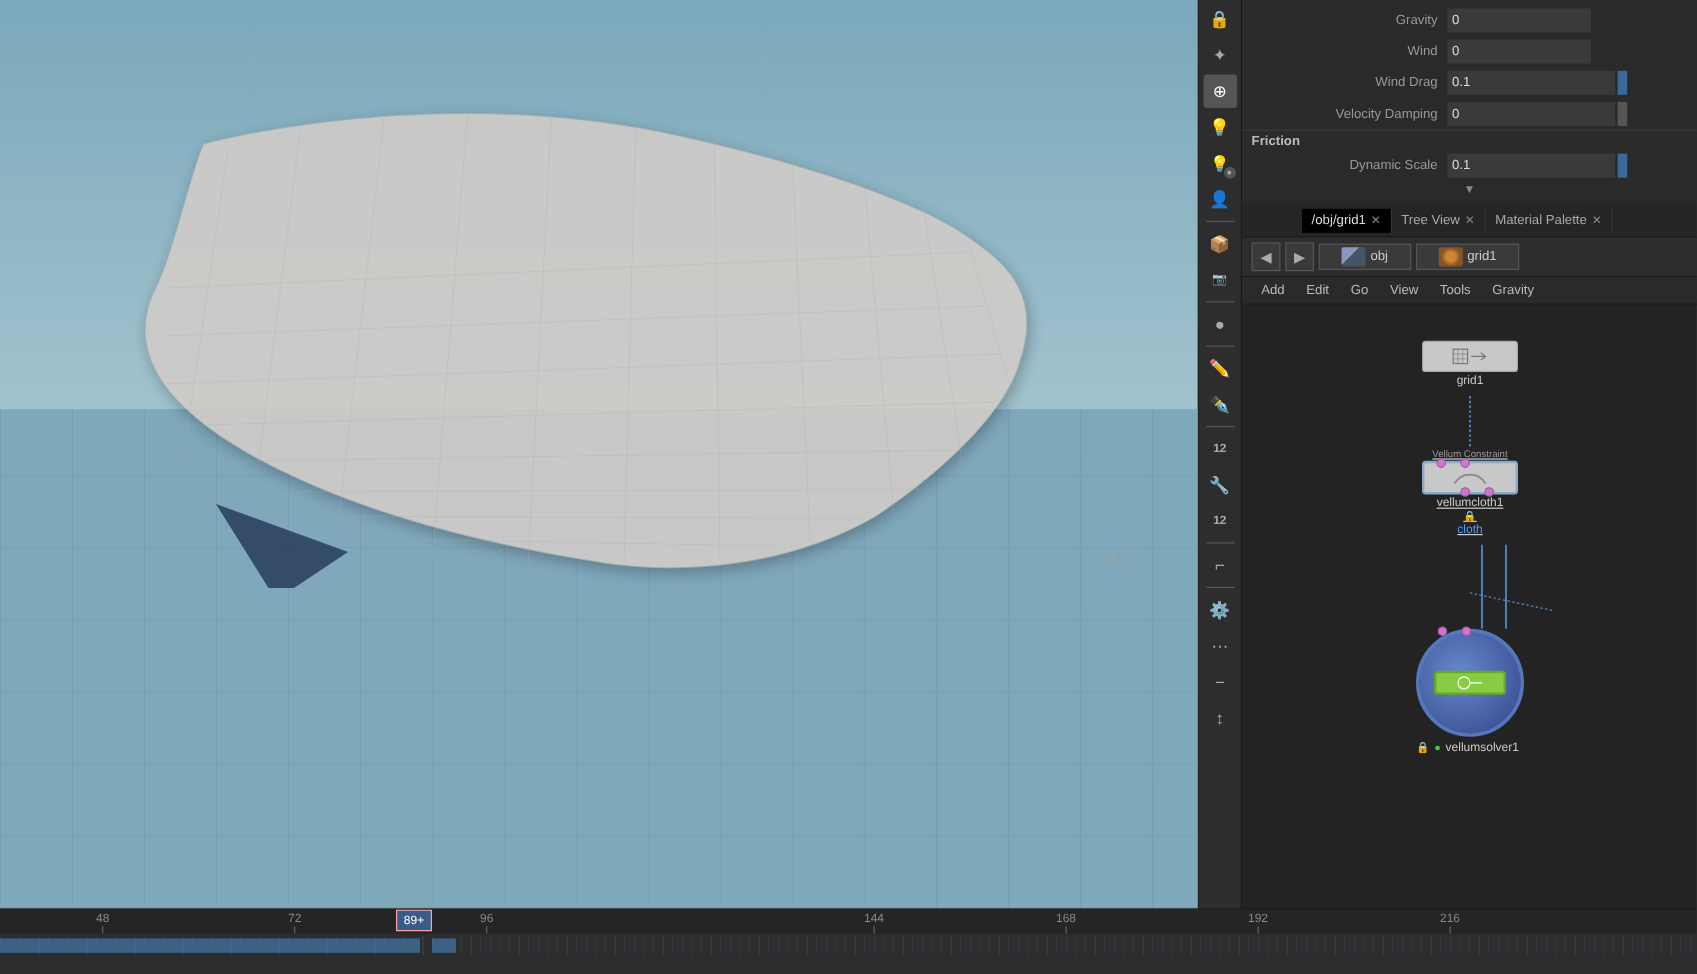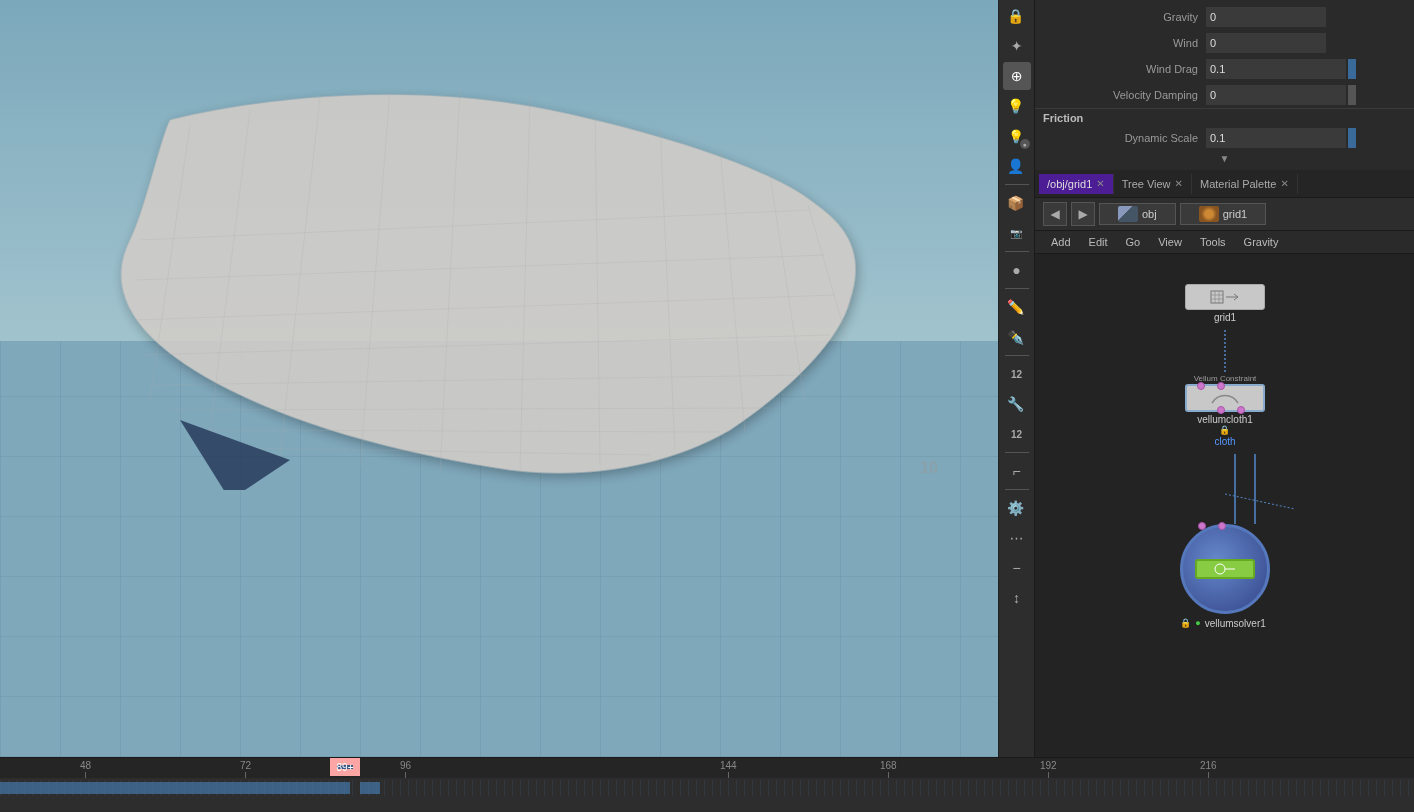--- a/index.html
+++ b/index.html
@@ -26,21 +26,21 @@
     .properties-panel { background: #2a2a2a; padding: 4px 0; flex-shrink: 0; }
     .prop-row { display: flex; align-items: center; height: 26px; padding: 0 8px; }
     .prop-label { text-align: right; flex: 1; color: #999; font-size: 11px; padding-right: 8px; }
     .prop-value-area { display: flex; align-items: center; width: 200px; }
     .prop-input { background: #3a3a3a; border: none; color: #ddd; font-size: 11px; padding: 2px 4px; width: 120px; height: 20px; }
     .prop-input.wide { width: 140px; }
 
     
     .tab-bar { display: flex; align-items: center; background: #252525; border-bottom: 1px solid #1a1a1a; padding: 0 4px; min-height: 28px; flex-shrink: 0; }
     .tab { display: flex; align-items: center; padding: 4px 8px; font-size: 11px; color: #aaa; cursor: pointer; border-right: 1px solid #333; gap: 4px; }
-    .tab.active { background: #4c1d95; color: #ddd; }
+    .tab.active { background: #000000; color: #ddd; margin-left: 46px; }
     .tab-close { color: #888; font-size: 10px; cursor: pointer; }
 
     
     .node-header { display: flex; align-items: center; background: #2d2d2d; padding: 4px 8px; gap: 4px; flex-shrink: 0; border-bottom: 1px solid #1a1a1a; }
     .nav-btn { width: 24px; height: 24px; background: #3a3a3a; border: 1px solid #555; color: #aaa; cursor: pointer; display: flex; align-items: center; justify-content: center; font-size: 12px; }
     .path-chip { display: flex; align-items: center; gap: 4px; background: #3a3a3a; border: 1px solid #555; padding: 2px 18px; font-size: 11px; color: #ccc; }
 
     
     .menu-bar { display: flex; align-items: center; background: #2a2a2a; padding: 2px 8px; gap: 2px; flex-shrink: 0; border-bottom: 1px solid #1a1a1a; }
     .menu-item { padding: 3px 8px; font-size: 11px; color: #bbb; cursor: pointer; }
@@ -57,21 +57,21 @@
     
     .solver-node { position: absolute; }
     .solver-circle { width: 90px; height: 90px; border-radius: 50%; background: radial-gradient(circle at 40% 40%, #6688cc, #334488); border: 3px solid #5577bb; display: flex; align-items: center; justify-content: center; position: relative; }
     .solver-inner-box { background: #88cc44; border: 2px solid #66aa22; border-radius: 3px; width: 60px; height: 20px; display: flex; align-items: center; justify-content: center; font-size: 9px; color: #fff; }
 
     
     .timeline { height: 55px; background: #2a2a2a; border-top: 1px solid #1a1a1a; display: flex; flex-direction: column; flex-shrink: 0; }
     .timeline-ruler { height: 20px; background: #252525; display: flex; align-items: center; position: relative; overflow: hidden; }
     .timeline-tick { position: absolute; display: flex; flex-direction: column; align-items: center; font-size: 10px; color: #888; top: 2px; }
     .timeline-tick-line { width: 1px; height: 8px; background: #666; margin-top: 1px; }
-    .timeline-playhead { position: absolute; top: 0; width: 30px; height: 18px; background: #3a5a8a; border: 7px solid #fca5a5; display: flex; align-items: center; justify-content: center; font-size: 10px; color: #fff; cursor: pointer; }
+    .timeline-playhead { position: absolute; top: 0; width: 30px; height: 18px; background: #3a5a8a; border: 1px solid #fca5a5; display: flex; align-items: center; justify-content: center; font-size: 10px; color: #fff; cursor: pointer; }
     .timeline-track { flex: 1; background: #2d2d2d; position: relative; }
     .timeline-blue-bar { position: absolute; top: 4px; height: 12px; background: #4477aa; opacity: 0.7; }
 
     
     .cloth-svg { position: absolute; top: 50px; left: 80px; }
 
     .friction-label { padding: 3px 8px 1px 8px; font-size: 11px; color: #bbb; font-weight: bold; border-top: 1px solid #3a3a3a; }
   </style>
 </head>
 <body>
@@ -261,21 +261,21 @@
       <svg style="position:absolute;top:0;left:0;width:100%;height:100%;pointer-events:none;">
 
         <line x1="190" y1="76" x2="190" y2="120" stroke="#5588cc" stroke-width="1.5" stroke-dasharray="2"></line>
 
         <line x1="200" y1="200" x2="200" y2="270" stroke="#5588cc" stroke-width="1.5"></line>
         <line x1="220" y1="200" x2="220" y2="270" stroke="#5588cc" stroke-width="1.5"></line>
 
         <line x1="190" y1="240" x2="260" y2="255" stroke="#5588cc" stroke-width="1" stroke-dasharray="2"></line>
       </svg>
 
-      <div class="node" style="top:120px;left:150px;">
+      <div class="node" style="top:120px;left:150px;text-decoration:underline;">
         <div style="font-size:8px;color:#999;margin-bottom:1px;">Vellum Constraint</div>
         <div class="node-box active" style="width:80px;height:28px;position:relative;">
 
           <div style="position:absolute;top:-4px;left:10px;width:8px;height:8px;border-radius:50%;background:#cc77cc;border:1px solid #aa55aa;"></div>
           <div style="position:absolute;top:-4px;left:30px;width:8px;height:8px;border-radius:50%;background:#cc77cc;border:1px solid #aa55aa;"></div>
           <div style="position:absolute;bottom:-4px;left:30px;width:8px;height:8px;border-radius:50%;background:#cc77cc;border:1px solid #aa55aa;"></div>
           <div style="position:absolute;bottom:-4px;left:50px;width:8px;height:8px;border-radius:50%;background:#cc77cc;border:1px solid #aa55aa;"></div>
           <svg width="30" height="18">
             <path d="M2,14 C8,4 22,4 28,14" fill="none" stroke="#888" stroke-width="1.5"></path>
           </svg>

